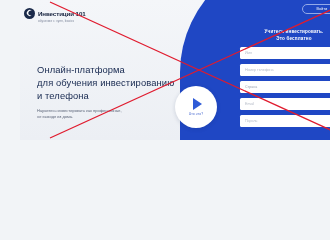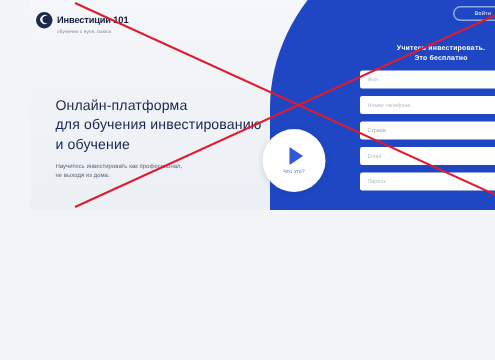--- a/index.html
+++ b/index.html
@@ -284,21 +284,21 @@
       </span>
     </div>
 
     <button class="login-btn">Войти</button>
   </div>
 
   <div class="hero">
     <h1 class="hero-title">
       <span>Онлайн-платформа</span><br>
       <span>для обучения инвестированию</span><br>
-      <span>и обучение</span>
+      <span>и телефона</span>
     </h1>
     <div class="hero-sub">
       <span>Научитесь инвестировать как профессионал,</span><br>
       <span>не выходя из дома.</span>
     </div>
   </div>
 
   <div class="play-wrap">
     <div class="play-circle">
       <span class="play-tri"></span>

